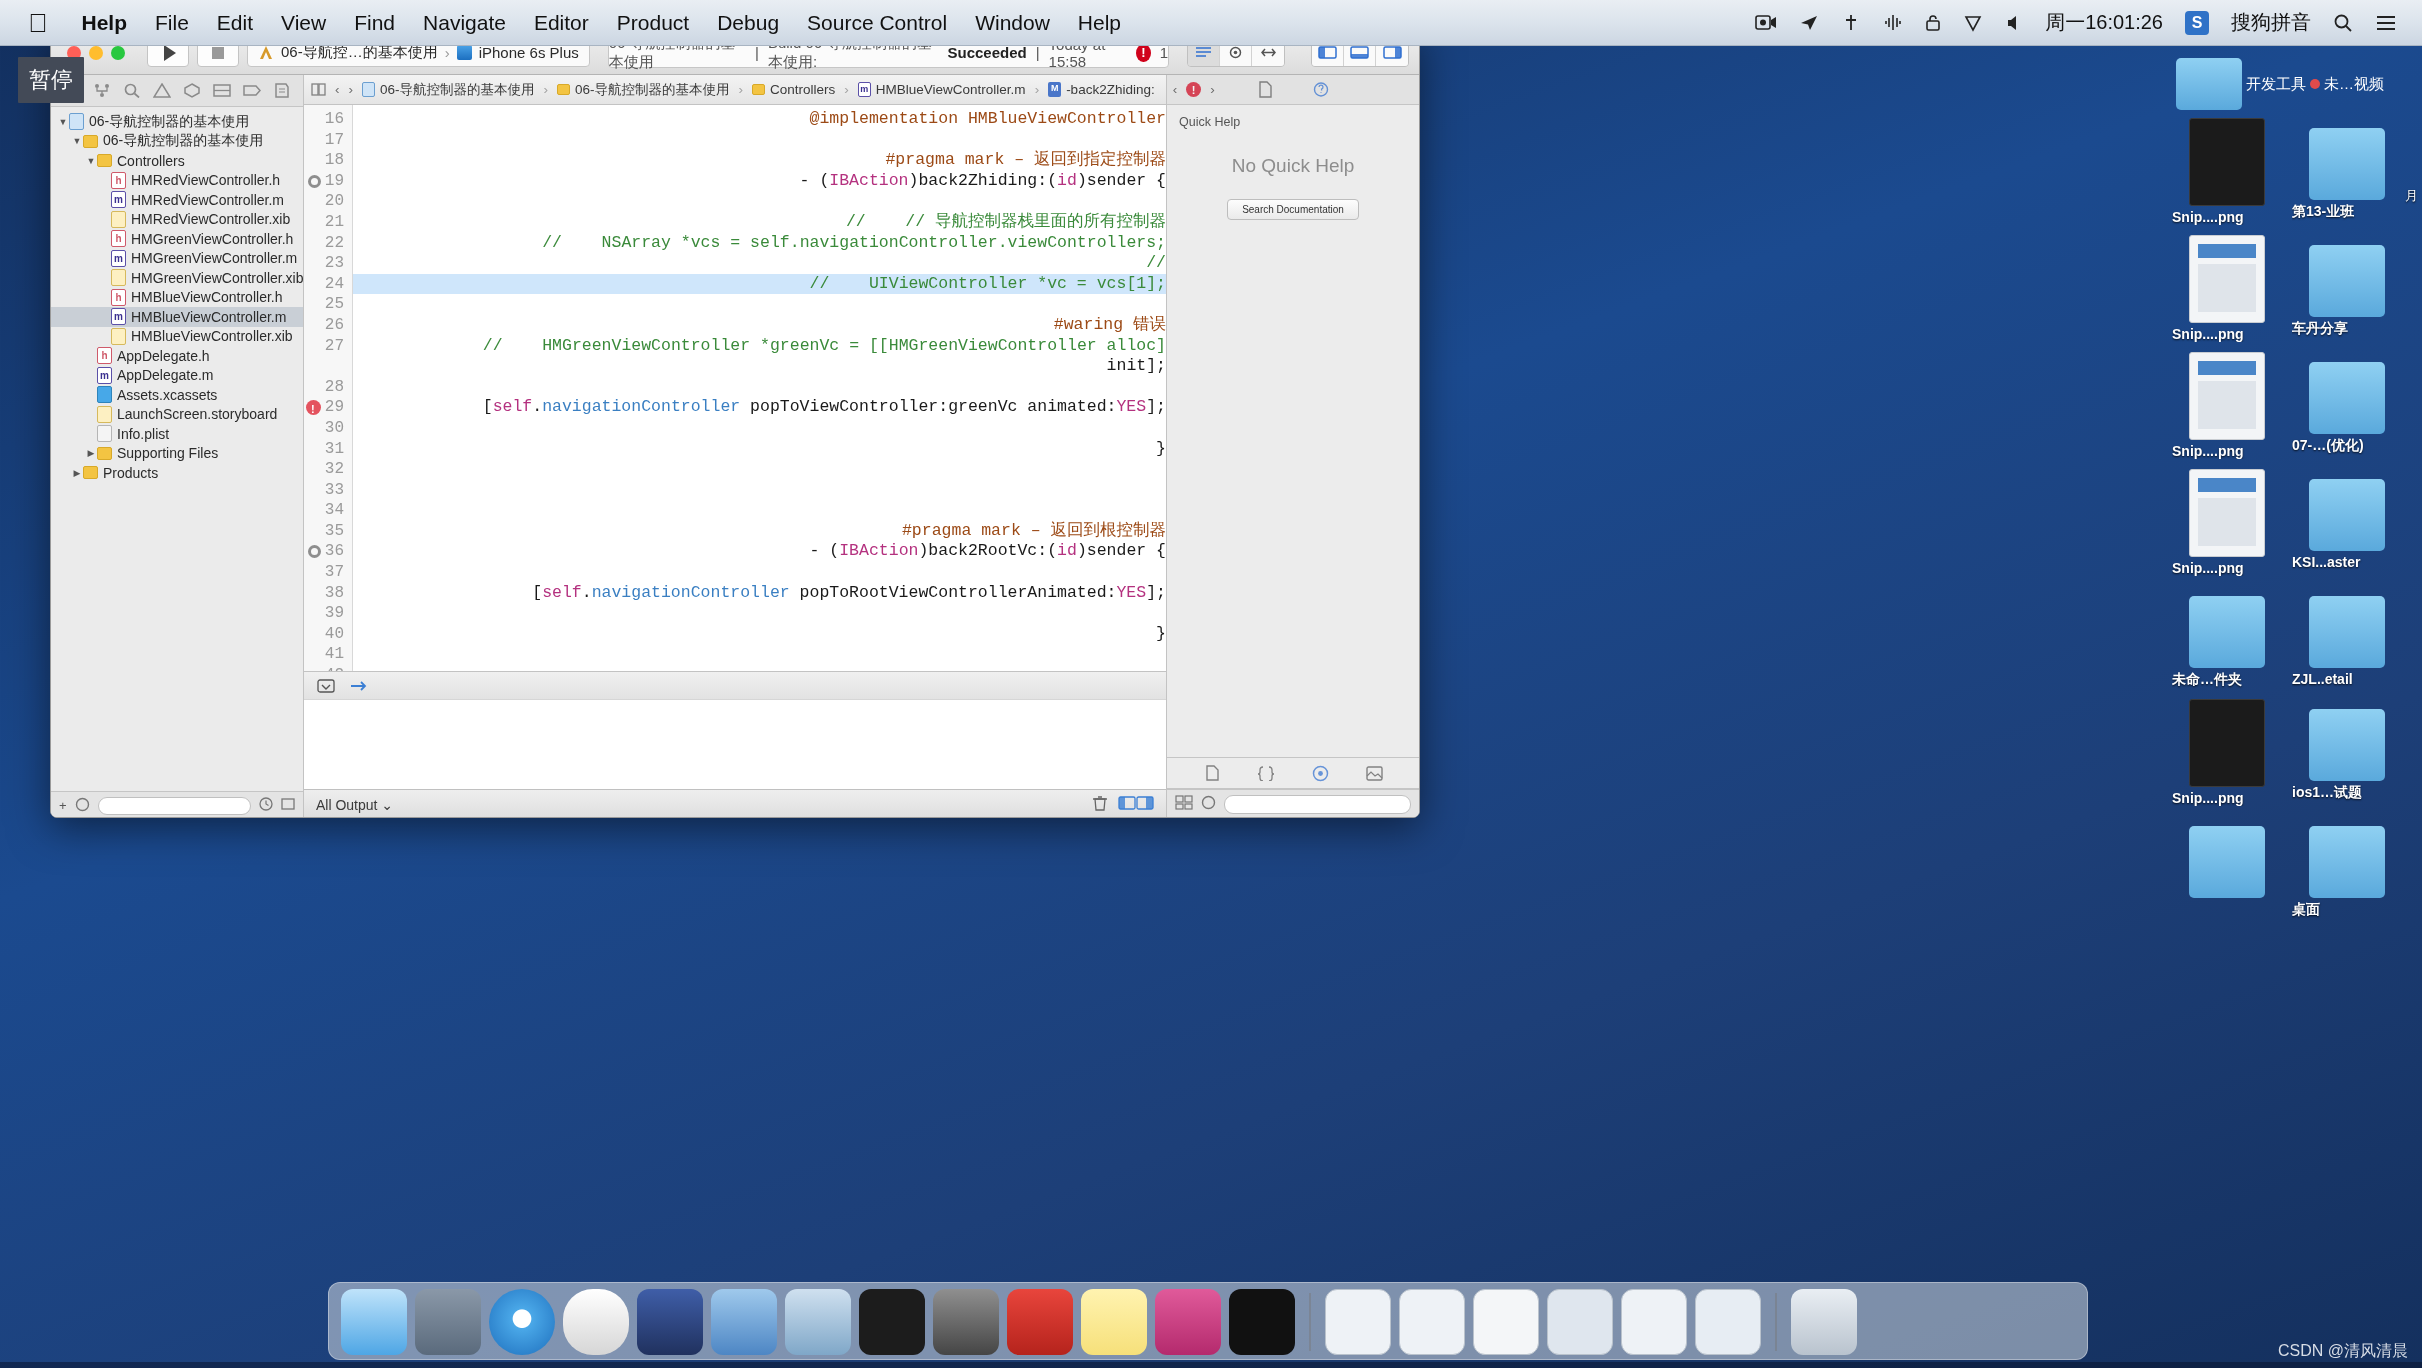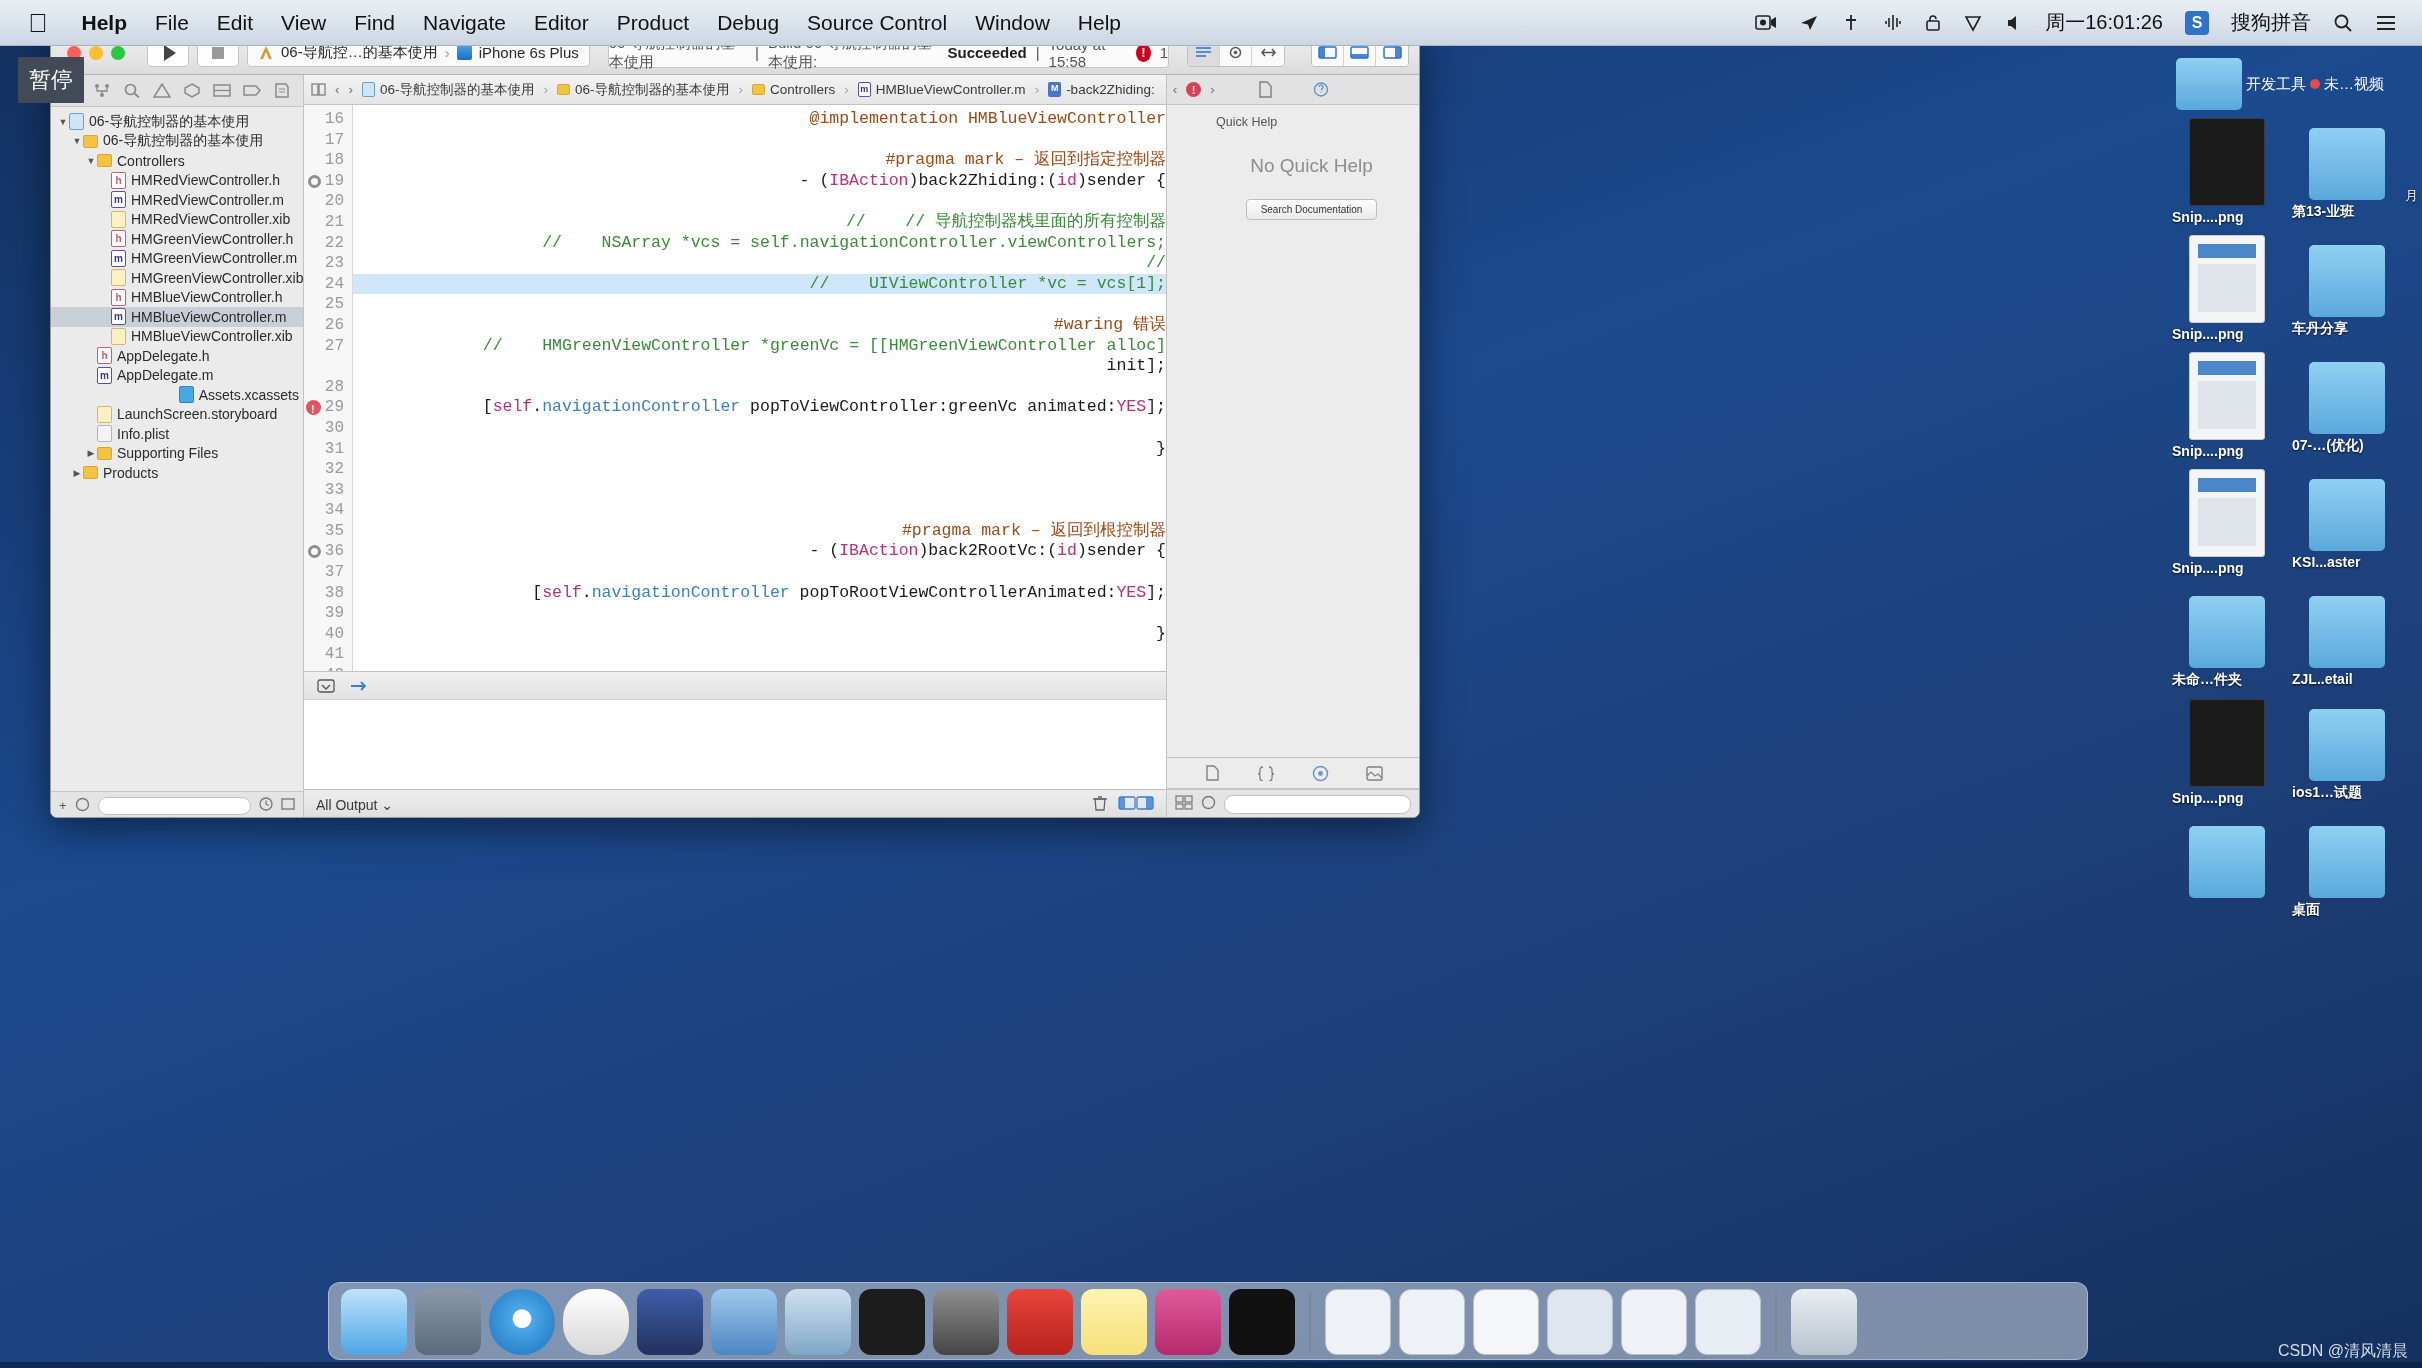--- a/index.html
+++ b/index.html
@@ -148,21 +148,21 @@
     position:absolute; bottom:0; left:0; right:0; height:30px;
     background:linear-gradient(to bottom,#eeeeee,#dedede); border-top:1px solid #c0c0c0;
     display:flex; align-items:center; padding:0 12px; font-size:14px; color:#3a3a3a; gap:10px;
   }
 
   
   #utilities { width:253px; background:#ececec; border-left:1px solid #c3c3c3; display:flex; flex-direction:column; }
   #ut-tabs { height:30px; display:flex; align-items:center; justify-content:center; gap:36px;
              background:#e2e2e2; border-bottom:1px solid #c5c5c5; }
   .ut-tab { width:20px; height:18px; display:flex; align-items:center; justify-content:center; opacity:.7; }
-  #ut-quickhelp { padding:10px 12px; font-size:12.5px; color:#555;margin-left:37px; }
+  #ut-quickhelp { padding:10px 12px; font-size:12.5px; color:#555; }
   .qh-title { font-size:12.5px; color:#555; margin-bottom:26px; }
   .qh-none { text-align:center; font-size:19px; color:#8d8d8d; margin-bottom:22px; }
   .qh-btn {
     display:block; margin:0 auto; padding:4px 14px; font-size:10px; color:#333;
     background:linear-gradient(to bottom,#fdfdfd,#eaeaea); border:1px solid #bdbdbd; border-radius:4px;
   }
   #ut-lib-tabs { height:32px; display:flex; align-items:center; justify-content:center; gap:34px;
     background:#ececec; border-top:1px solid #c5c5c5; border-bottom:1px solid #c5c5c5; }
   #ut-lib { flex:1; display:flex; align-items:center; justify-content:center;
             font-size:19px; color:#8d8d8d; }
@@ -558,21 +558,21 @@
           <div class="tr" style="padding-left: 34px;">
             <span class="tw"></span>
             <span class="fic h">h</span>
             <span>AppDelegate.h</span>
           </div>
           <div class="tr" style="padding-left: 34px;">
             <span class="tw"></span>
             <span class="fic m">m</span>
             <span>AppDelegate.m</span>
           </div>
-          <div class="tr" style="padding-left: 34px; justify-content: flex-end;">
+          <div class="tr" style="padding-left: 34px;">
             <span class="tw"></span>
             <span class="fic xcassets"></span>
             <span>Assets.xcassets</span>
           </div>
           <div class="tr" style="padding-left: 34px;">
             <span class="tw"></span>
             <span class="fic storyboard"></span>
             <span>LaunchScreen.storyboard</span>
           </div>
           <div class="tr" style="padding-left: 34px;">

